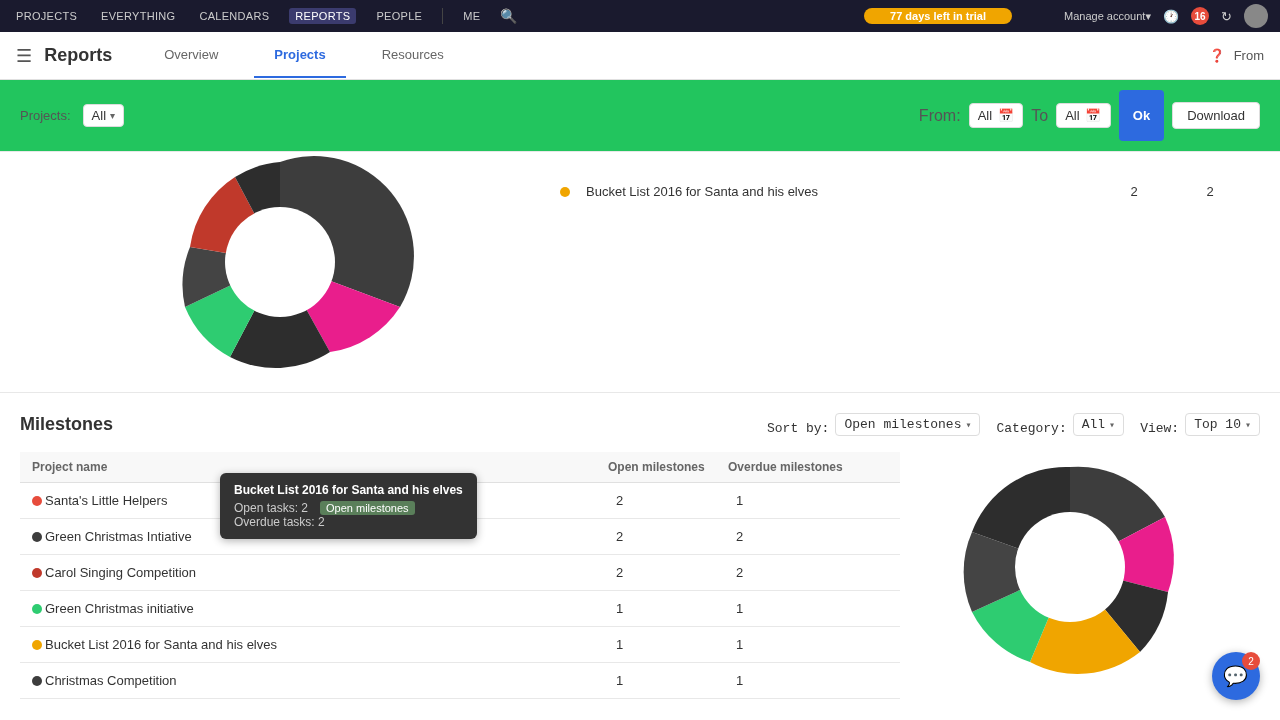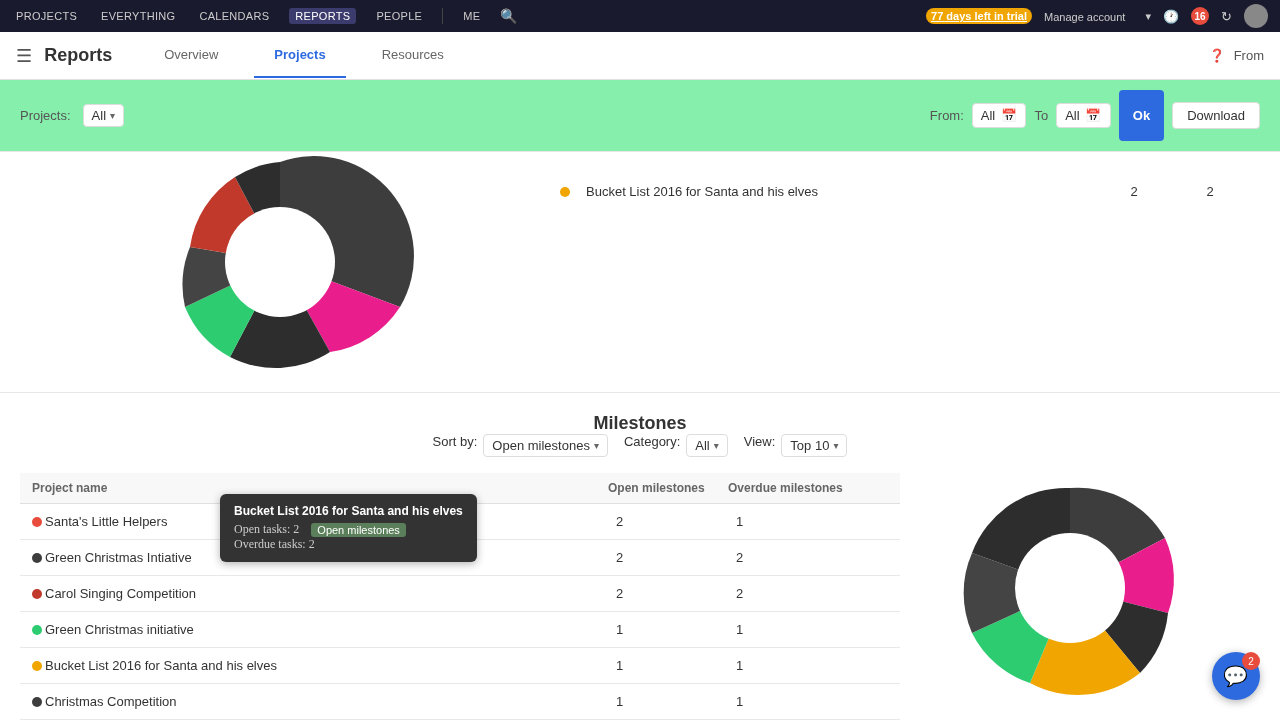--- a/index.html
+++ b/index.html
@@ -11,22 +11,22 @@
       background: #1a1a2e; color: #fff;
       height: 32px; padding: 0 12px; gap: 16px;
     }
     .top-nav-item {
       font-size: 11px; font-weight: 500; letter-spacing: 0.3px;
       cursor: pointer; color: #ccc; padding: 2px 4px;
     }
     .top-nav-item.active { color: #fff; background: #3b3b6e; border-radius: 3px; padding: 2px 6px; }
     .top-nav-divider { width: 1px; height: 16px; background: #444; }
     .top-nav-right { margin-left: auto; display: flex; align-items: center; gap: 12px; }
-    .trial-badge { background: #f0a500; color: #fff; border-radius: 12px; padding: 2px 5px; font-size: 11px; font-weight: 600; text-decoration: underline; }
-    .manage-account { font-size: 11px; color: #ccc; cursor: pointer; display: flex; align-items: flex-end; gap: 20px; }
+    .trial-badge { background: #f0a500; color: #fff; border-radius: 12px; padding: 2px 26px; font-size: 11px; font-weight: 600; }
+    .manage-account { font-size: 11px; color: #ccc; cursor: pointer; display: flex; align-items: center; gap: 0; margin-left: 40px; }
     .notif-icon { background: #e74c3c; color: #fff; border-radius: 50%; width: 18px; height: 18px; display: flex; align-items: center; justify-content: center; font-size: 10px; font-weight: bold; }
     .avatar { width: 24px; height: 24px; border-radius: 50%; background: #888; }
     .search-icon-nav { font-size: 14px; color: #ccc; cursor: pointer; }
 
     
     .app-header {
       display: flex; align-items: center;
       border-bottom: 1px solid #e0e0e0;
       height: 48px; padding: 0 16px;
     }
@@ -35,28 +35,28 @@
     .header-tabs { display: flex; gap: 16px; }
     .header-tab {
       padding: 14px 20px; font-size: 13px; color: #666;
       cursor: pointer; border-bottom: 2px solid transparent;
     }
     .header-tab.active { color: #2d6adf; border-bottom: 2px solid #2d6adf; font-weight: 600; }
     .header-right { margin-left: auto; display: flex; align-items: center; gap: 8px; color: #555; font-size: 13px; cursor: pointer; }
 
     
     .toolbar {
-      background: #86efac; padding: 10px 20px;
+      background: #22c55e; padding: 10px 20px;
       display: flex; align-items: center; gap: 12px;
       border-bottom: 1px solid #e8e8e8;
     }
     .projects-label { font-size: 13px; color: #555; }
     .projects-select { font-size: 13px; color: #333; cursor: pointer; display: flex; align-items: center; gap: 4px; border: 1px solid #ddd; border-radius: 4px; padding: 3px 8px; background: #fff; }
     .from-to { margin-left: auto; display: flex; align-items: center; gap: 8px; }
-    .from-label { font-size: 13px; color: #555; }
+    .from-label { font-size: 16px; color: #555; }
     .date-input { border: 1px solid #ddd; border-radius: 4px; padding: 4px 8px; font-size: 13px; display: flex; align-items: center; gap: 6px; cursor: pointer; background: #fff; }
     .ok-btn { background: #2d6adf; color: #fff; border: none; border-radius: 4px; padding: 18px 14px; font-size: 13px; font-weight: 600; cursor: pointer; }
     .download-btn { background: #fff; border: 1px solid #ddd; border-radius: 4px; padding: 5px 14px; font-size: 13px; cursor: pointer; color: #333; }
 
     
     .main-content { padding: 0; background: #fff; }
 
     
     .top-section {
       display: flex; padding: 0 20px 20px;
@@ -72,25 +72,24 @@
     }
     .bucket-dot { width: 10px; height: 10px; border-radius: 50%; background: #f0a500; flex-shrink: 0; }
     .bucket-name { flex: 1; color: #333; }
     .bucket-num { width: 60px; text-align: center; color: #333; }
 
     
     .milestones-section { padding: 20px; }
     .milestones-header {
       display: flex; align-items: center; justify-content: space-between;
       margin-bottom: 16px;
-      flex-direction: column;
     }
     .milestones-title { font-size: 18px; font-weight: 600; color: #333; }
     .milestones-controls { display: flex; align-items: center; gap: 16px; font-size: 13px; }
-    .sort-by { display: flex; align-items: flex-start; gap: 6px; }
+    .sort-by { display: flex; align-items: flex-end; gap: 6px; font-family: Liberation Mono, monospace; }
     .sort-select { border: 1px solid #ddd; border-radius: 4px; padding: 3px 8px; cursor: pointer; background: #fff; display: flex; align-items: center; gap: 4px; color: #333; }
     .chevron { font-size: 10px; color: #666; }
 
     
     .milestones-body { display: flex; gap: 20px; }
     .milestones-table { flex: 1; }
     .table-header {
       display: grid; grid-template-columns: 1fr 120px 160px;
       padding: 8px 12px; background: #f8f8f8;
       font-weight: 600; font-size: 12px; color: #666;
@@ -110,21 +109,21 @@
     .right-chart { width: 340px; flex-shrink: 0; }
 
     
     .tooltip {
       position: absolute; left: 200px; top: -10px;
       background: #333; color: #fff; border-radius: 6px;
       padding: 10px 14px; font-size: 12px; z-index: 10;
       white-space: nowrap; box-shadow: 0 2px 8px rgba(0,0,0,0.3);
     }
     .tooltip-title { font-weight: 600; margin-bottom: 4px; }
-    .tooltip-line { color: #ccc; font-family: Liberation Serif, serif; }
+    .tooltip-line { color: #ccc; }
     .tooltip-badge {
       display: inline-block; background: #5a7f5a; color: #fff;
       border-radius: 3px; padding: 1px 6px; font-size: 11px; margin-left: 8px;
     }
     .tooltip-row { display: flex; align-items: center; gap: 4px; }
 
     
     .chat-bubble {
       position: fixed; bottom: 20px; right: 20px;
       width: 48px; height: 48px; background: #2d6adf;

